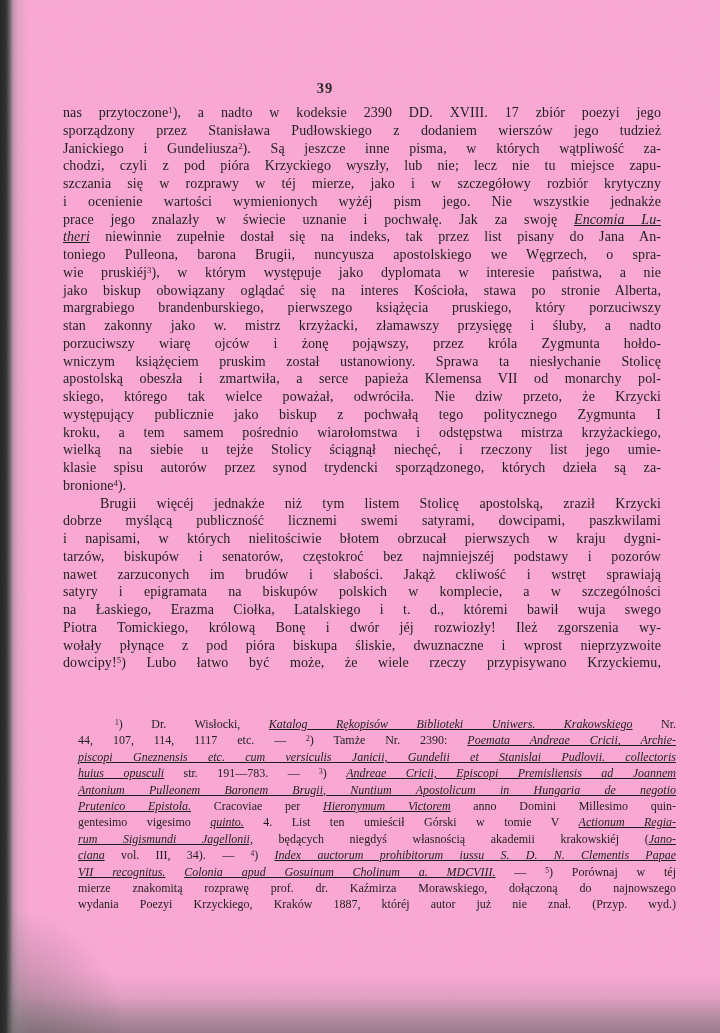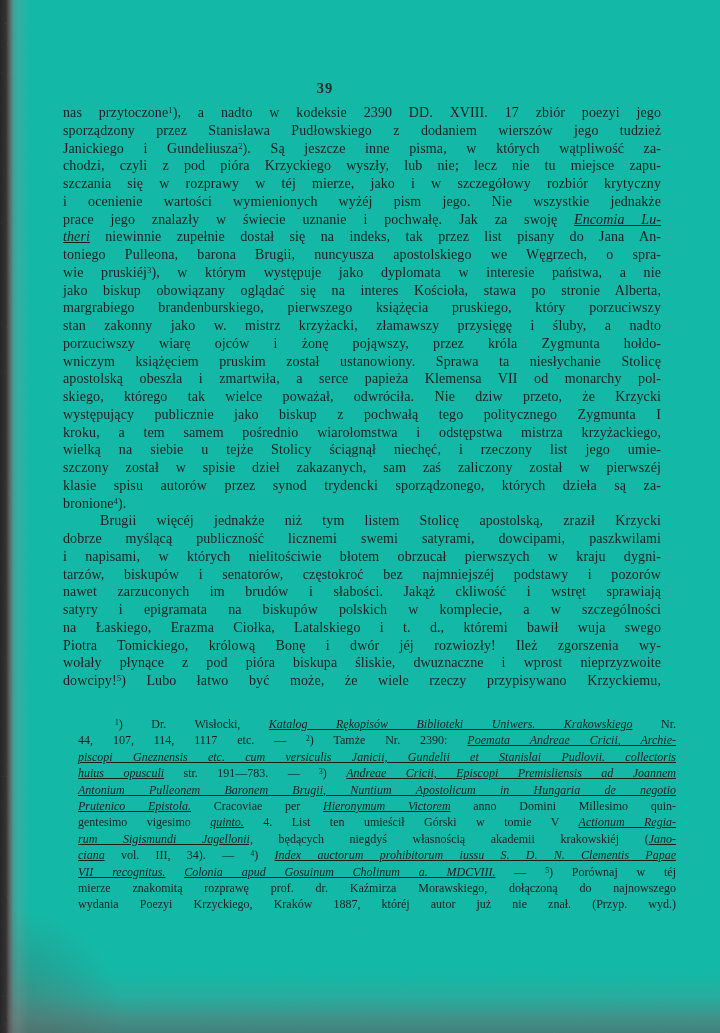--- a/index.html
+++ b/index.html
@@ -5,21 +5,21 @@
   html, body { margin: 0; padding: 0; }
   body {
     width: 720px; height: 1033px;
     background: #c9c9c9;
     font-family: "Liberation Serif", serif;
     overflow: hidden;
   }
   .page {
     position: relative;
     width: 720px; height: 1033px;
-    background: #14b8a6;
+    background: #f9a8d4;
     color: #1e1e1e;
     overflow: hidden;
   }
   
   .gutter {
     position: absolute; left: 0; top: 0; bottom: 0; width: 30px;
     background: linear-gradient(90deg,
       #262626 0px, #333333 6px, #5a5a5a 9px,
       rgba(120,120,120,0.45) 13px, rgba(150,150,150,0.25) 18px,
       rgba(160,160,160,0.0) 30px);
@@ -103,21 +103,20 @@
       <div class="tline"><span>jako biskup obowiązany oglądać się na interes Kościoła, stawa po stronie Alberta,</span></div>
       <div class="tline"><span>margrabiego brandenburskiego, pierwszego książęcia pruskiego, który porzuciwszy</span></div>
       <div class="tline"><span>stan zakonny jako w. mistrz krzyżacki, złamawszy przysięgę i śluby, a nadto</span></div>
       <div class="tline"><span>porzuciwszy wiarę ojców i żonę pojąwszy, przez króla Zygmunta hołdo-</span></div>
       <div class="tline"><span>wniczym książęciem pruskim został ustanowiony. Sprawa ta niesłychanie Stolicę</span></div>
       <div class="tline"><span>apostolską obeszła i zmartwiła, a serce papieża Klemensa VII od monarchy pol-</span></div>
       <div class="tline"><span>skiego, którego tak wielce poważał, odwróciła. Nie dziw przeto, że Krzycki</span></div>
       <div class="tline"><span>występujący publicznie jako biskup z pochwałą tego politycznego Zygmunta I</span></div>
       <div class="tline"><span>kroku, a tem samem pośrednio wiarołomstwa i odstępstwa mistrza krzyżackiego,</span></div>
       <div class="tline"><span>wielką na siebie u tejże Stolicy ściągnął niechęć, i rzeczony list jego umie-</span></div>
-      <div class="tline"><span>szczony został w spisie dzieł zakazanych, sam zaś zaliczony został w pierwszéj</span></div>
       <div class="tline"><span>klasie spisu autorów przez synod trydencki sporządzonego, których dzieła są za-</span></div>
       <div class="tline no-just"><span>bronione</span><sup class="fn">4</sup><span>).</span></div>
       <div class="tline indent"><span>Brugii więcéj jednakże niż tym listem Stolicę apostolską, zraził Krzycki</span></div>
       <div class="tline"><span>dobrze myślącą publiczność licznemi swemi satyrami, dowcipami, paszkwilami</span></div>
       <div class="tline"><span>i napisami, w których nielitościwie błotem obrzucał pierwszych w kraju dygni-</span></div>
       <div class="tline"><span>tarzów, biskupów i senatorów, częstokroć bez najmniejszéj podstawy i pozorów</span></div>
       <div class="tline"><span>nawet zarzuconych im brudów i słabości. Jakąż ckliwość i wstręt sprawiają</span></div>
       <div class="tline"><span>satyry i epigramata na biskupów polskich w komplecie, a w szczególności</span></div>
       <div class="tline"><span>na Łaskiego, Erazma Ciołka, Latalskiego i t. d., któremi bawił wuja swego</span></div>
       <div class="tline"><span>Piotra Tomickiego, królową Bonę i dwór jéj rozwiozły! Ileż zgorszenia wy-</span></div>

